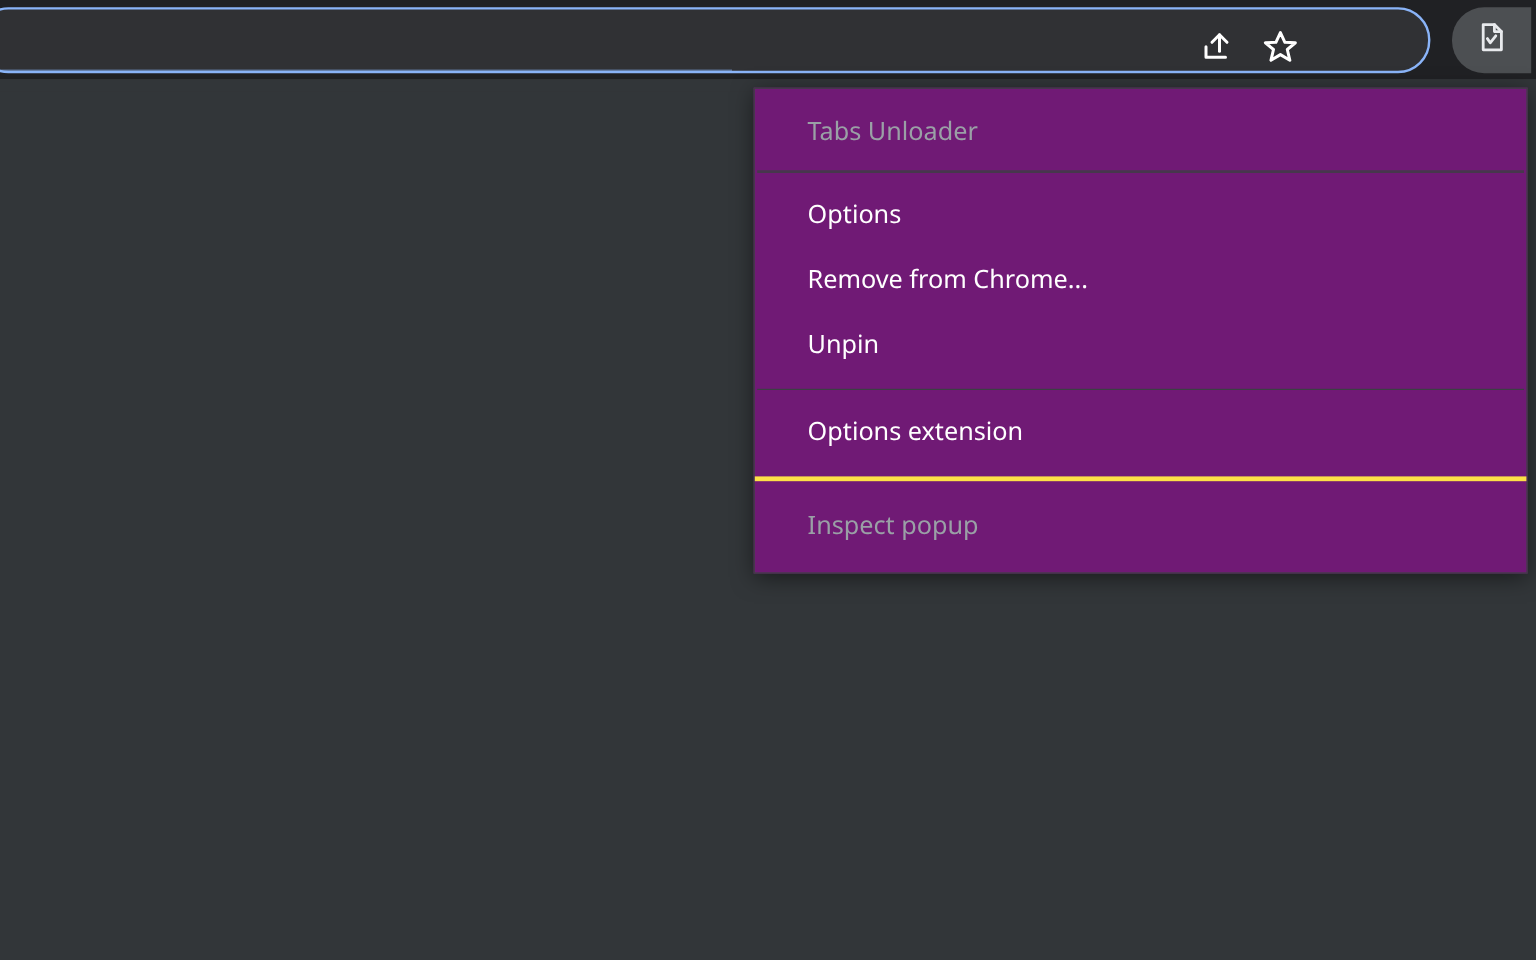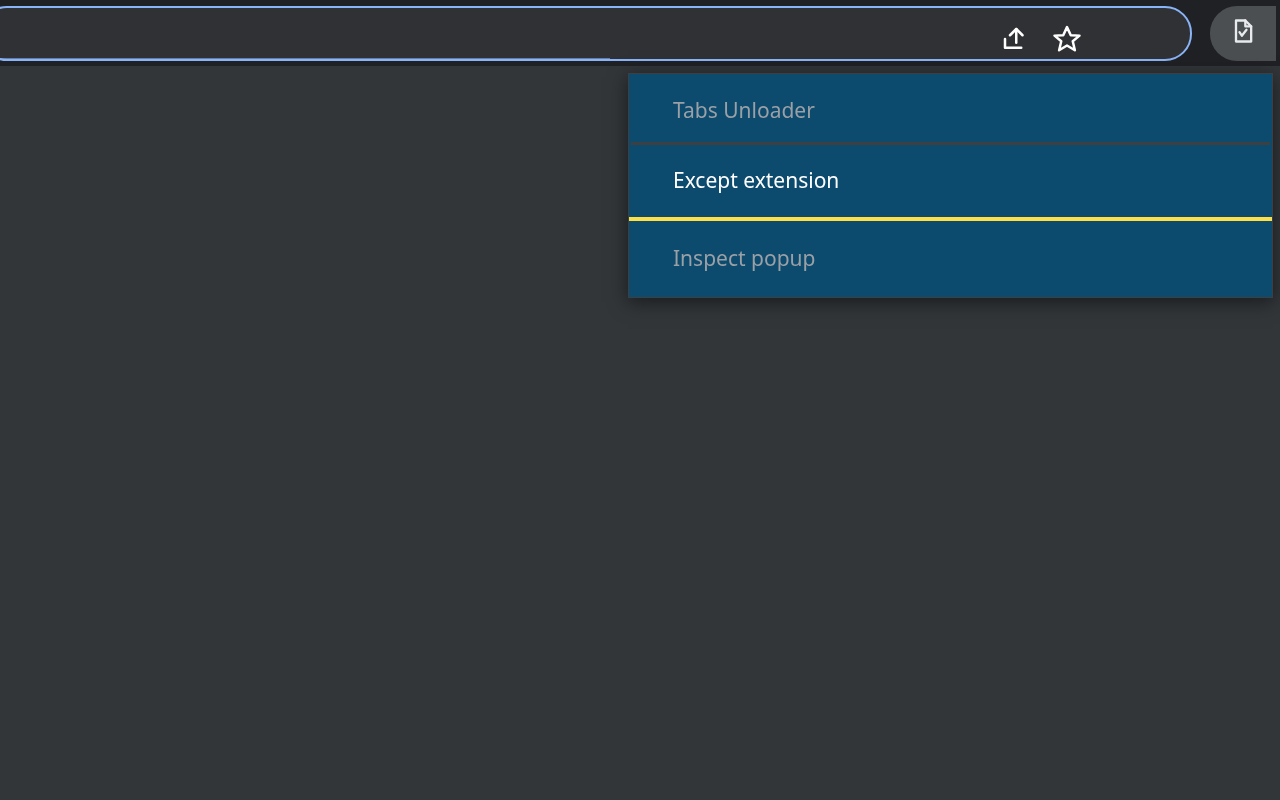--- a/index.html
+++ b/index.html
@@ -82,21 +82,21 @@
     left: 0;
     right: 0;
     height: 10px;
     background: #323639;
   }
   .context-menu {
     position: absolute;
     left: 628px;
     top: 73px;
     width: 645px;
-    background: #0c4a6e;
+    background: #701a75;
     border: 1px solid #3c4043;
     box-shadow: 0 4px 18px rgba(0,0,0,0.5);
     padding-top: 2px;
     box-sizing: border-box;
   }
   .menu-section-title {
     color: #9aa0a6;
     font-size: 21px;
     padding: 20px 44px 18px 44px;
     font-weight: 400;
@@ -158,22 +158,27 @@
 </div>
 
 <div class="content-area"></div>
 
 <div class="context-menu">
   <div class="menu-section-title">Tabs Unloader</div>
   <div class="menu-divider"></div>
 
 
   <div class="menu-divider"></div>
+  <div class="section-group">
+    <div class="menu-item">Options</div>
+    <div class="menu-item">Remove from Chrome...</div>
+    <div class="menu-item">Unpin</div>
+  </div>
 
   <div class="menu-divider"></div>
   <div class="section-group">
-    <div class="menu-item">Except extension</div>
+    <div class="menu-item">Options extension</div>
   </div>
 
   <div class="footer-group">
     <div class="menu-item disabled">Inspect popup</div>
   </div>
 </div>
 
 </body></html>

